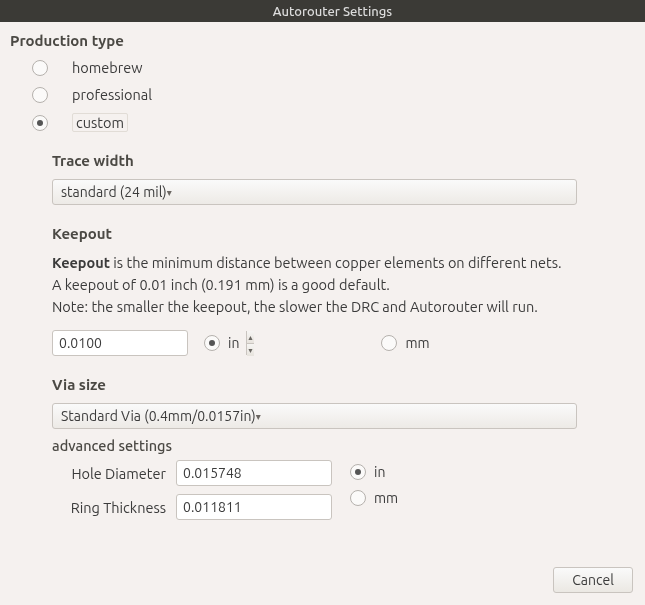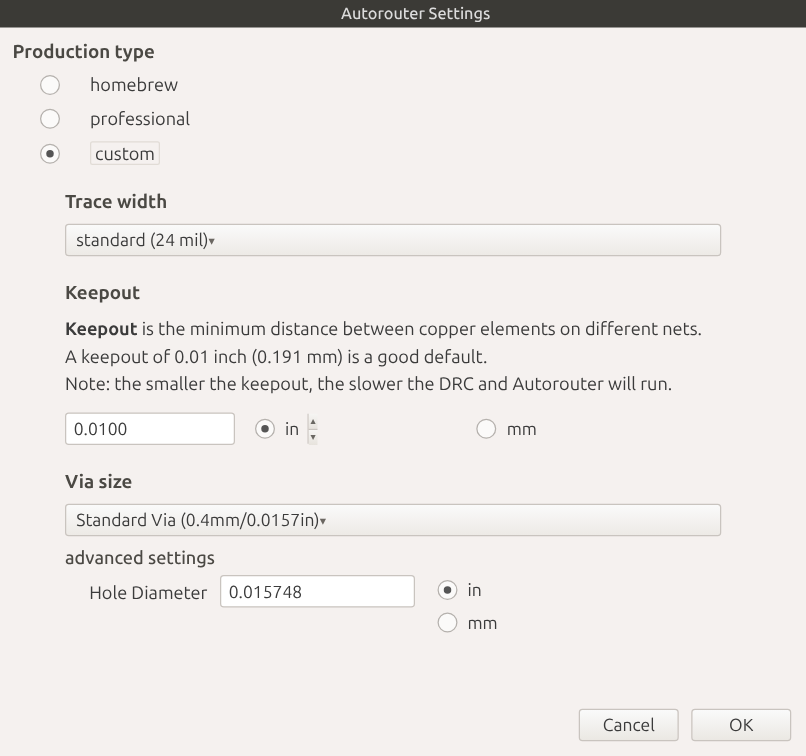--- a/index.html
+++ b/index.html
@@ -177,34 +177,37 @@
       <span class="chevron">▾</span>
     </div>
     <div class="adv-heading">advanced settings</div>
 
     <div style="display:flex; align-items:flex-start;">
       <div>
         <div class="adv-row">
           <span class="adv-label">Hole Diameter</span>
           <input class="text-input" value="0.015748" style="">
         </div>
+        <div class="adv-row">
+          <span class="adv-label">Ring Thickness</span>
+          <input class="text-input" value="0.011811" style="">
+        </div>
       </div>
       <div class="adv-unit-col" style="margin-top:4px;">
         <div class="radio-inline">
           <span class="radio-outer">
               <span class="radio-dot"></span>
             </span>
           <span>in</span>
         </div>
         <div class="radio-inline">
           <span class="radio-outer"></span>
           <span>mm</span>
         </div>
       </div>
     </div>
   </div>
 
 </div>
 
 <div class="button-row">
   <div class="btn">Cancel</div>
-  <div class="btn">OK</div>
 </div>
 
 </body></html>

